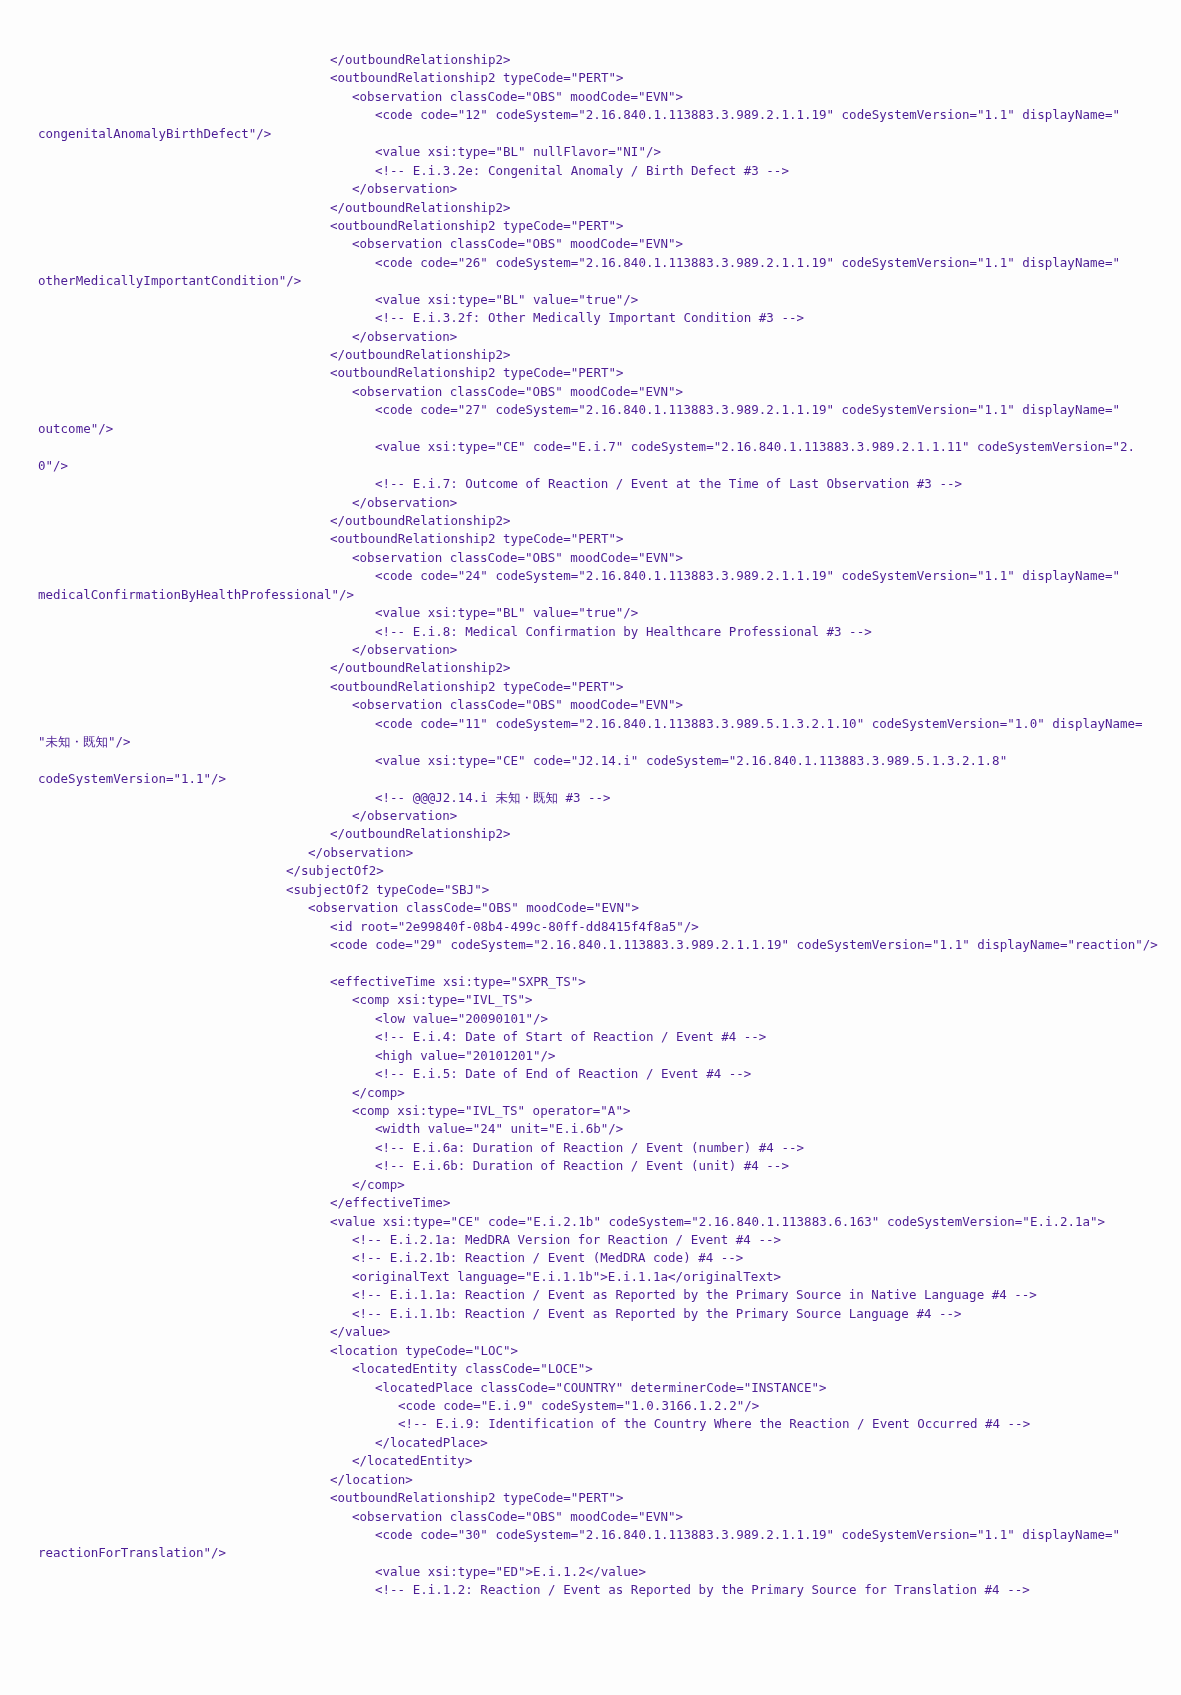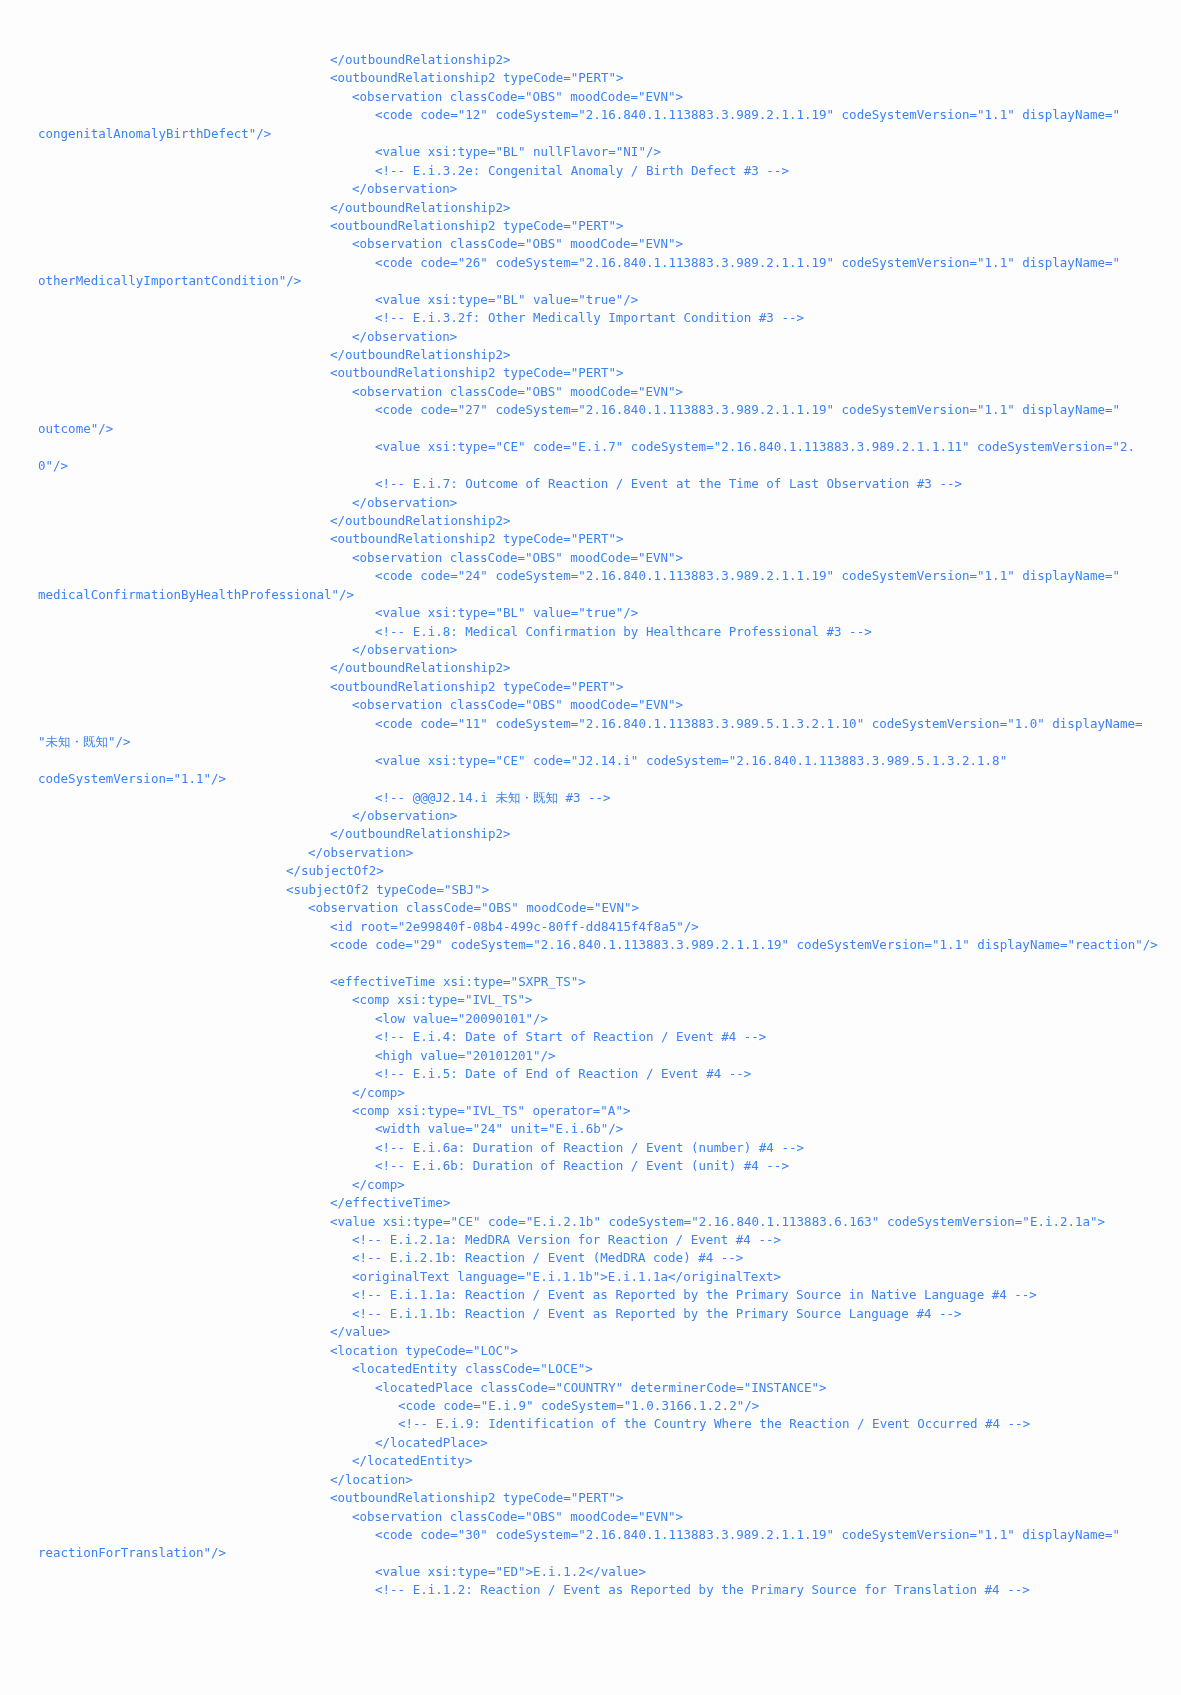--- a/index.html
+++ b/index.html
@@ -19,21 +19,21 @@
     background: #fdfdfd;
   }
   .xml-listing {
     position: absolute;
     top: 51px;
     left: 0;
     width: 1181px;
     font-family: "DejaVu Sans Mono", "Liberation Mono", monospace;
     font-size: 12.5px;
     line-height: 18.45px;
-    color: #3b82f6;
+    color: #4c1d95;
     white-space: pre;
   }
   .line {
     height: 18.45px;
     overflow: visible;
   }
 </style>
 </head>
 <body>
 

